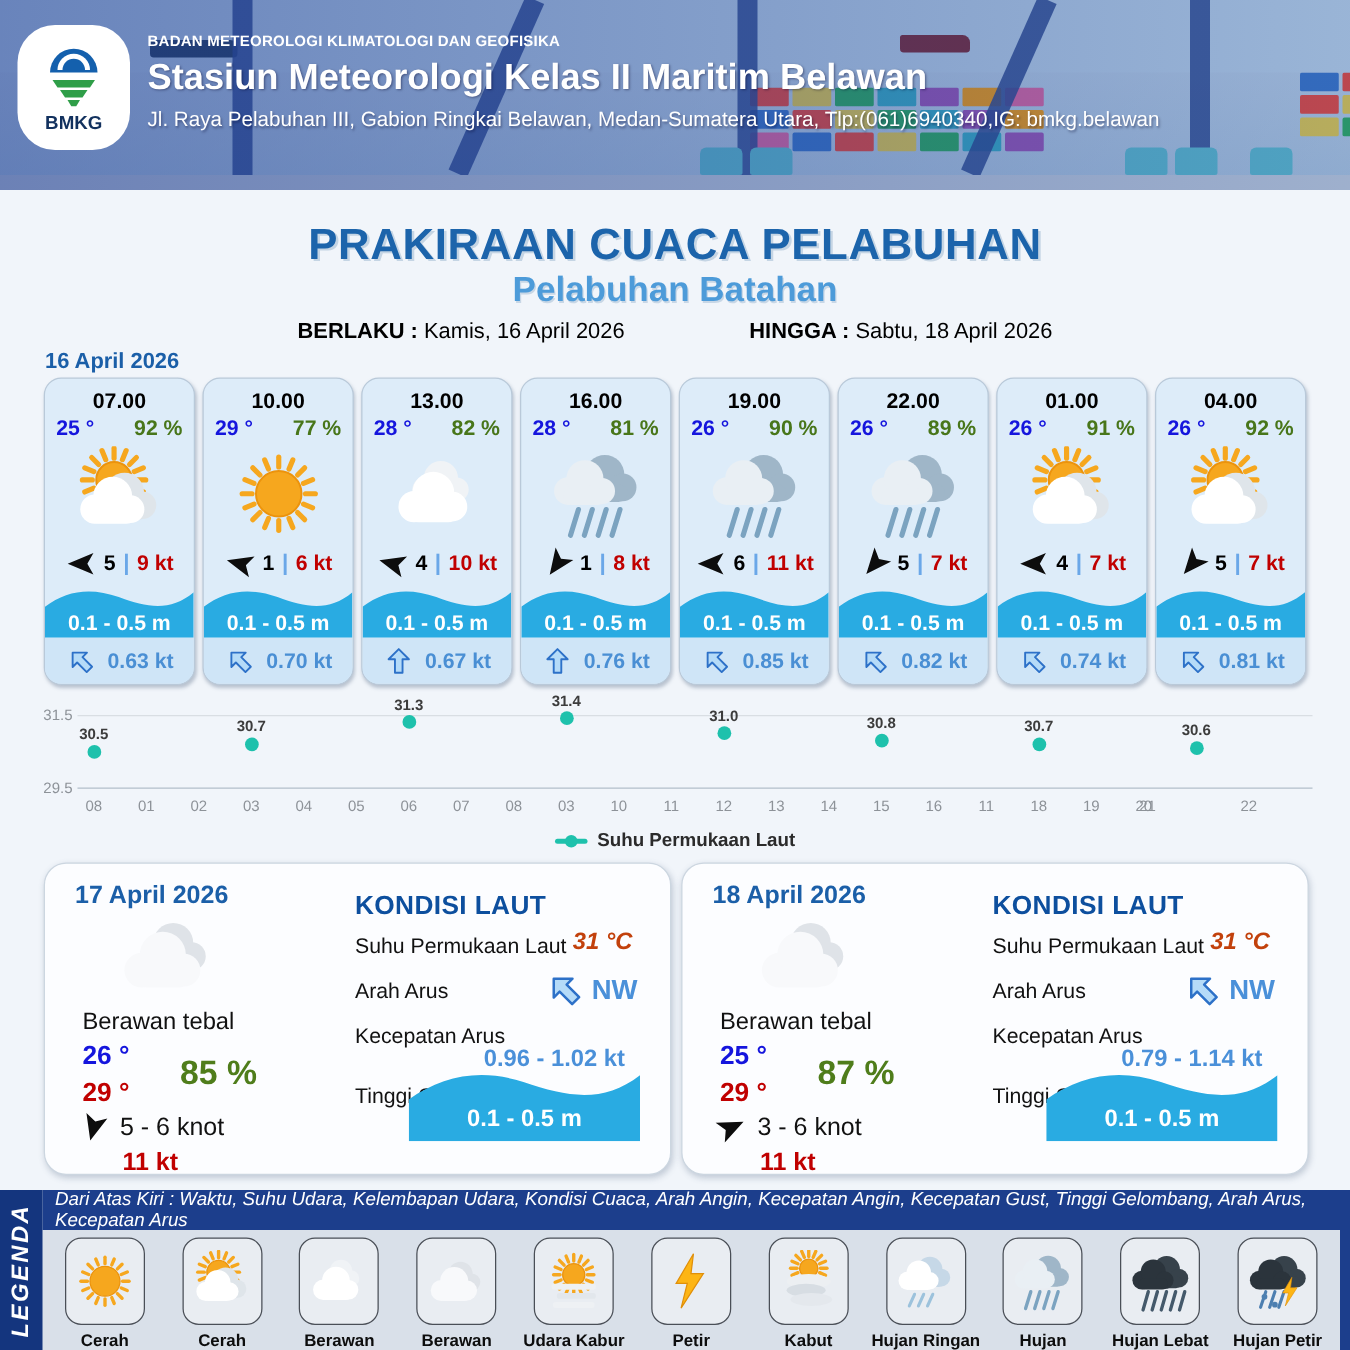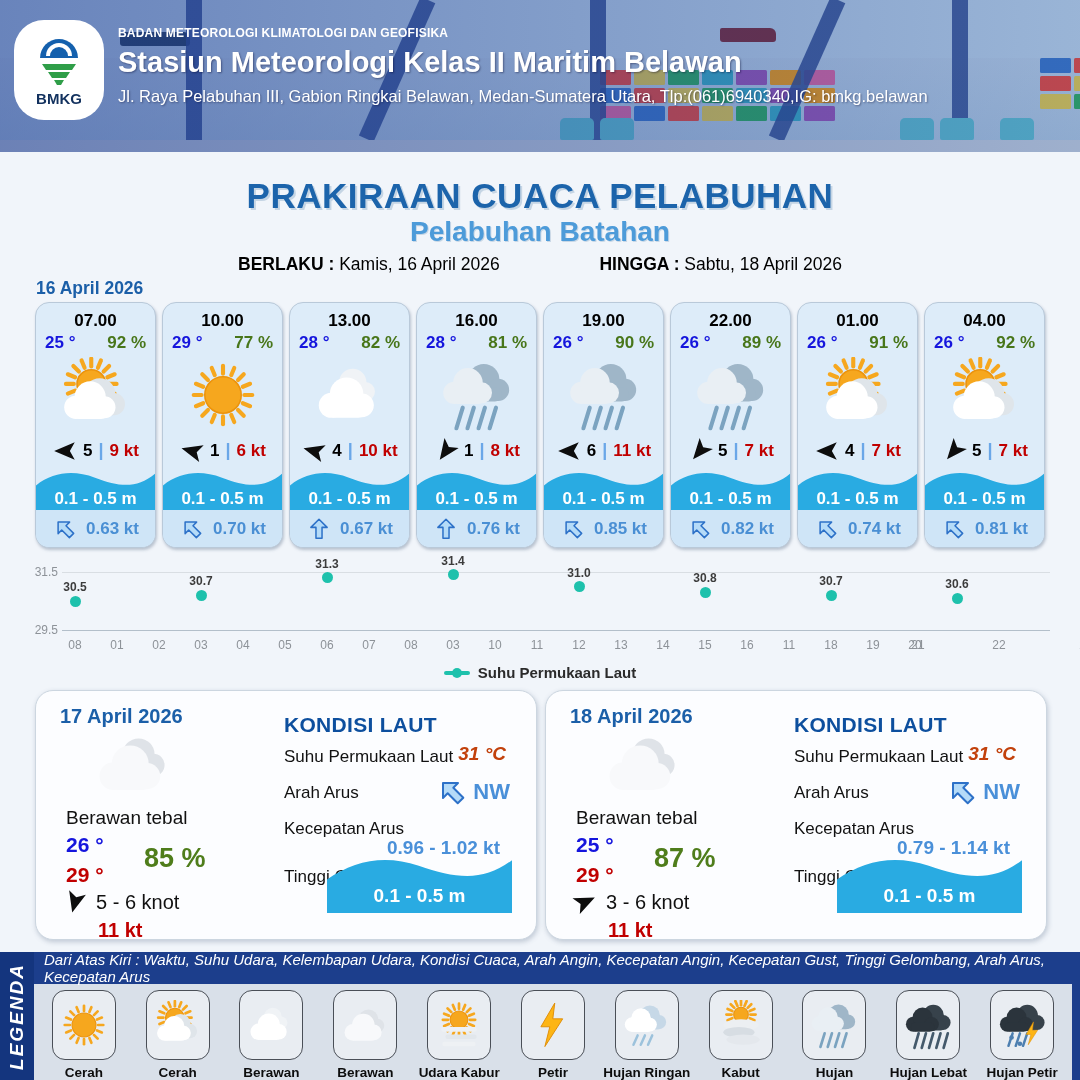--- a/index.html
+++ b/index.html
@@ -956,42 +956,20 @@
               <g transform="translate(1,1) scale(0.95)">
                 <polygon points="26,2 12,26 21,26 16,46 34,18 24,18" fill="#fdb515" stroke="#e08f0a" stroke-width="1"></polygon>
               </g>
             </svg>
           </div>
      <div class="lilab">Petir</div>
    </div>
         <div class="litem">
      <div class="libox">
             <svg viewBox="0 0 48 48">
-              <g transform="translate(6,-2) scale(0.8)" fill="#c6d8e7">
-                <circle cx="15" cy="29" r="9"></circle>
-                <circle cx="26" cy="21" r="12"></circle>
-                <circle cx="37" cy="29" r="8.5"></circle>
-                <rect x="12" y="27" width="28" height="11" rx="5.5"></rect>
-              </g>
-              <g transform="translate(-2,1) scale(0.78)" fill="#ffffff">
-                <circle cx="15" cy="29" r="9"></circle>
-                <circle cx="26" cy="21" r="12"></circle>
-                <circle cx="37" cy="29" r="8.5"></circle>
-                <rect x="12" y="27" width="28" height="11" rx="5.5"></rect>
-              </g>
-              <line x1="15" y1="34" x2="11" y2="43" stroke="#9cc2dc" stroke-width="2.4" stroke-linecap="round"></line>
-              <line x1="22" y1="34" x2="18" y2="43" stroke="#9cc2dc" stroke-width="2.4" stroke-linecap="round"></line>
-              <line x1="29" y1="34" x2="25" y2="43" stroke="#9cc2dc" stroke-width="2.4" stroke-linecap="round"></line>
-            </svg>
-          </div>
-     <div class="lilab">Hujan Ringan</div>
-   </div>
-        <div class="litem">
-     <div class="libox">
-            <svg viewBox="0 0 48 48">
               <line x1="33.0" y1="14.0" x2="38.0" y2="14.0" stroke="#f6a71e" stroke-width="2.6" stroke-linecap="round"></line>
               <line x1="32.3" y1="17.4" x2="36.9" y2="19.4" stroke="#f6a71e" stroke-width="2.6" stroke-linecap="round"></line>
               <line x1="30.4" y1="20.4" x2="33.9" y2="23.9" stroke="#f6a71e" stroke-width="2.6" stroke-linecap="round"></line>
               <line x1="27.4" y1="22.3" x2="29.4" y2="26.9" stroke="#f6a71e" stroke-width="2.6" stroke-linecap="round"></line>
               <line x1="24.0" y1="23.0" x2="24.0" y2="28.0" stroke="#f6a71e" stroke-width="2.6" stroke-linecap="round"></line>
               <line x1="20.6" y1="22.3" x2="18.6" y2="26.9" stroke="#f6a71e" stroke-width="2.6" stroke-linecap="round"></line>
               <line x1="17.6" y1="20.4" x2="14.1" y2="23.9" stroke="#f6a71e" stroke-width="2.6" stroke-linecap="round"></line>
               <line x1="15.7" y1="17.4" x2="11.1" y2="19.4" stroke="#f6a71e" stroke-width="2.6" stroke-linecap="round"></line>
               <line x1="15.0" y1="14.0" x2="10.0" y2="14.0" stroke="#f6a71e" stroke-width="2.6" stroke-linecap="round"></line>
               <line x1="15.7" y1="10.6" x2="11.1" y2="8.6" stroke="#f6a71e" stroke-width="2.6" stroke-linecap="round"></line>
@@ -1005,20 +983,42 @@
               <ellipse cx="24" cy="24" rx="17" ry="5.5" fill="#eceff2"></ellipse>
               <ellipse cx="22" cy="31" rx="15" ry="5" fill="#d7dde3"></ellipse>
               <ellipse cx="26" cy="38" rx="16" ry="5" fill="#e4e8ed"></ellipse>
             </svg>
           </div>
      <div class="lilab">Kabut</div>
    </div>
         <div class="litem">
      <div class="libox">
             <svg viewBox="0 0 48 48">
+              <g transform="translate(6,-2) scale(0.8)" fill="#c6d8e7">
+                <circle cx="15" cy="29" r="9"></circle>
+                <circle cx="26" cy="21" r="12"></circle>
+                <circle cx="37" cy="29" r="8.5"></circle>
+                <rect x="12" y="27" width="28" height="11" rx="5.5"></rect>
+              </g>
+              <g transform="translate(-2,1) scale(0.78)" fill="#ffffff">
+                <circle cx="15" cy="29" r="9"></circle>
+                <circle cx="26" cy="21" r="12"></circle>
+                <circle cx="37" cy="29" r="8.5"></circle>
+                <rect x="12" y="27" width="28" height="11" rx="5.5"></rect>
+              </g>
+              <line x1="15" y1="34" x2="11" y2="43" stroke="#9cc2dc" stroke-width="2.4" stroke-linecap="round"></line>
+              <line x1="22" y1="34" x2="18" y2="43" stroke="#9cc2dc" stroke-width="2.4" stroke-linecap="round"></line>
+              <line x1="29" y1="34" x2="25" y2="43" stroke="#9cc2dc" stroke-width="2.4" stroke-linecap="round"></line>
+            </svg>
+          </div>
+     <div class="lilab">Hujan Ringan</div>
+   </div>
+        <div class="litem">
+     <div class="libox">
+            <svg viewBox="0 0 48 48">
               <g transform="translate(7,-3) scale(0.82)" fill="#9fb6c8">
                 <circle cx="15" cy="29" r="9"></circle>
                 <circle cx="26" cy="21" r="12"></circle>
                 <circle cx="37" cy="29" r="8.5"></circle>
                 <rect x="12" y="27" width="28" height="11" rx="5.5"></rect>
               </g>
               <g transform="translate(-2,0) scale(0.78)" fill="#e9eff4">
                 <circle cx="15" cy="29" r="9"></circle>
                 <circle cx="26" cy="21" r="12"></circle>
                 <circle cx="37" cy="29" r="8.5"></circle>

